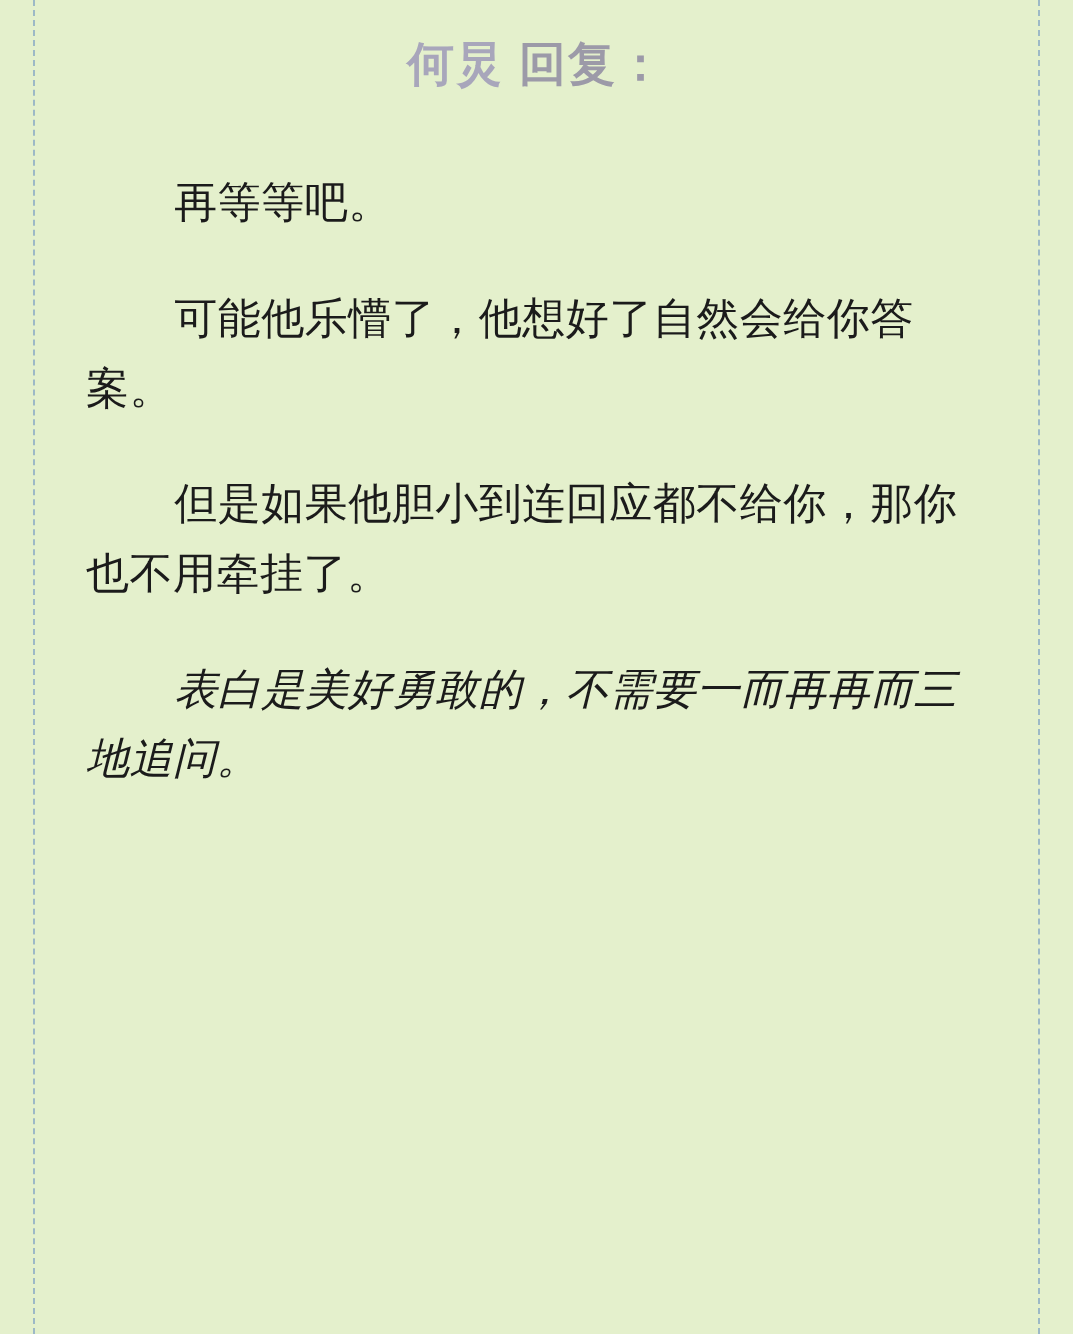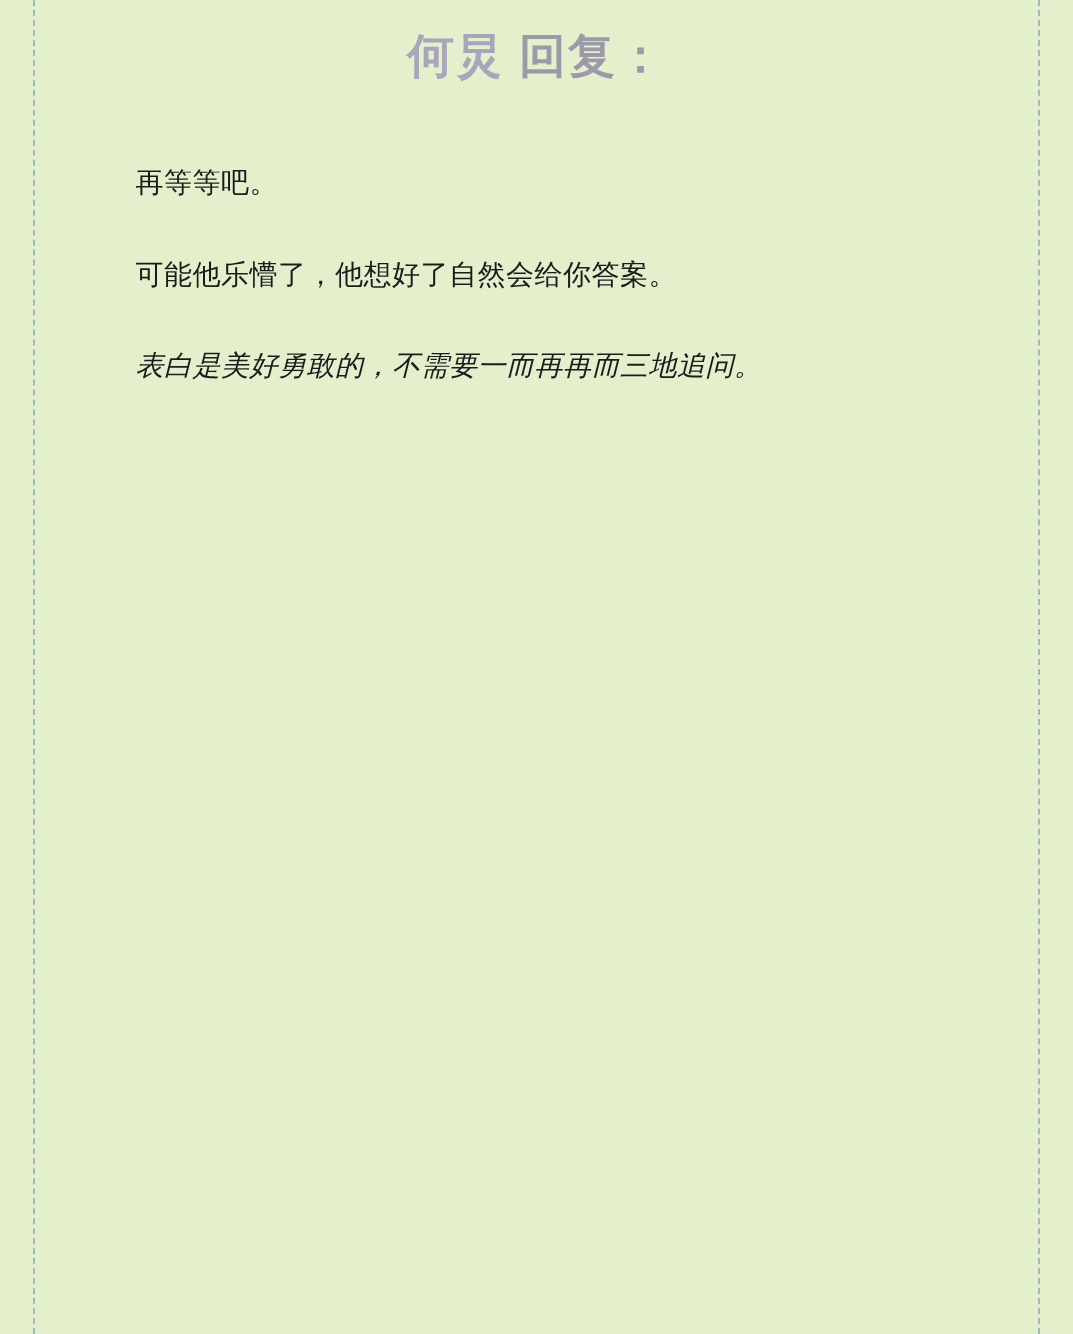--- a/index.html
+++ b/index.html
@@ -12,21 +12,21 @@
     background: #e4f0cc;
     font-family: "DejaVu Sans", "Liberation Sans", sans-serif;
     overflow: hidden;
   }
   .card {
     position: relative;
     box-sizing: border-box;
     width: 1073px;
     height: 1334px;
     background: #e4f0cc;
-    padding: 0;
+    padding: 8px;
   }
   
   .dash-frame {
     position: absolute;
     left: 33px;
     top: 0px;
     right: 33px;
     bottom: 0px;
     border-left: 2px dashed #9db9c6;
     border-right: 2px dashed #9db9c6;
@@ -49,21 +49,21 @@
   }
   .title .name {
     color: #a8a6bb;
   }
   .title .sep {
     display: inline-block;
     width: 14px;
   }
   .body {
     margin-top: 76px;
-    font-size: 28px;
+    font-size: 43px;
     line-height: 1.62;
     color: #1b1b1b;
     letter-spacing: 0.5px;
   }
   .para {
     margin: 0 0 46px 0;
     text-indent: 2.05em;
     padding-left: 8px;
     padding-right: 4px;
   }
@@ -79,17 +79,18 @@
   <div class="dash-frame"></div>
   <div class="content">
 
     <div class="title">
       <span class="name">何炅</span><span class="sep"></span><span>回复：</span>
     </div>
 
     <div class="body">
       <p class="para">再等等吧。</p>
       <p class="para">可能他乐懵了，他想好了自然会给你答案。</p>
+      <p class="para">但是如果他胆小到连回应都不给你，那你也不用牵挂了。</p>
       <p class="para">表白是美好勇敢的，不需要一而再再而三地追问。</p>
     </div>
 
   </div>
 </div>
 
 </body></html>

